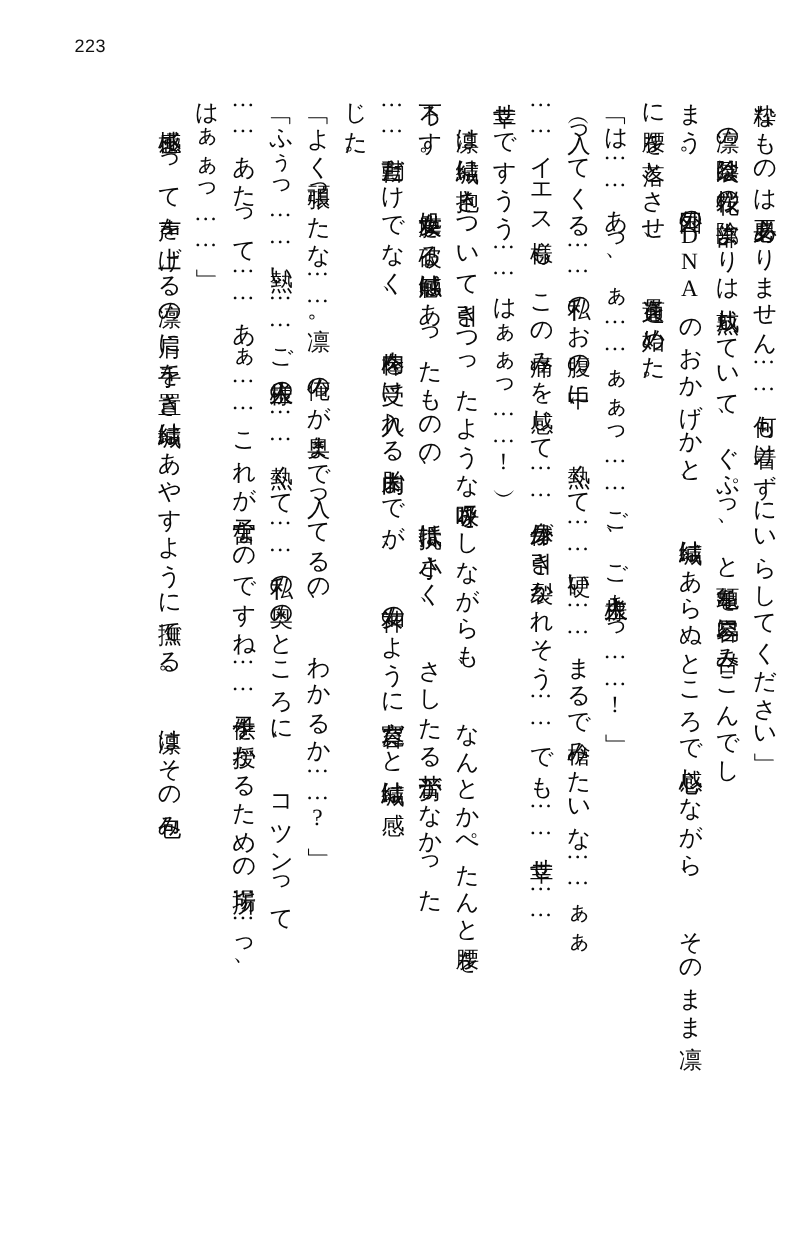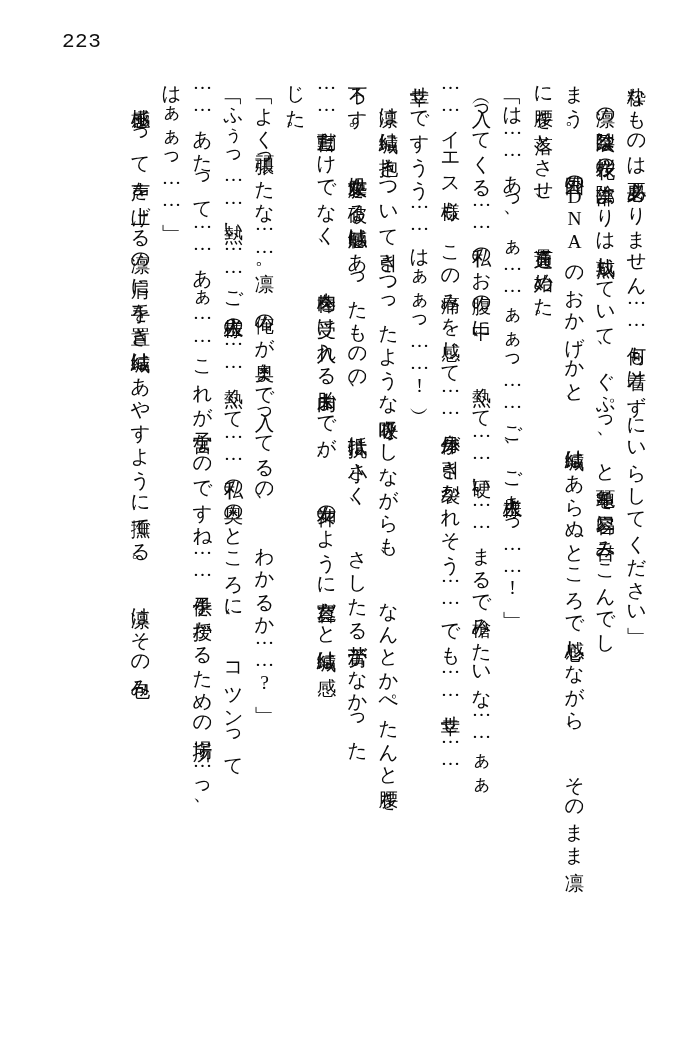--- a/index.html
+++ b/index.html
@@ -13,23 +13,23 @@
     height: 1050px;
     background: #ffffff;
     overflow: hidden;
     font-family: "Liberation Serif", "DejaVu Serif", serif;
     color: #000000;
   }
   .page-number {
     position: absolute;
     top: 30px;
     left: 62px;
-    font-size: 21px;
+    font-size: 15px;
     letter-spacing: 0.5px;
-    font-family: Liberation Mono, monospace;
+    font-family: Liberation Sans, sans-serif;
     color: #111111;
   }
   .text-body {
     position: absolute;
     top: 72px;
     left: 30px;
     width: 616px;
     height: 930px;
     display: flex;
     flex-direction: row-reverse;

